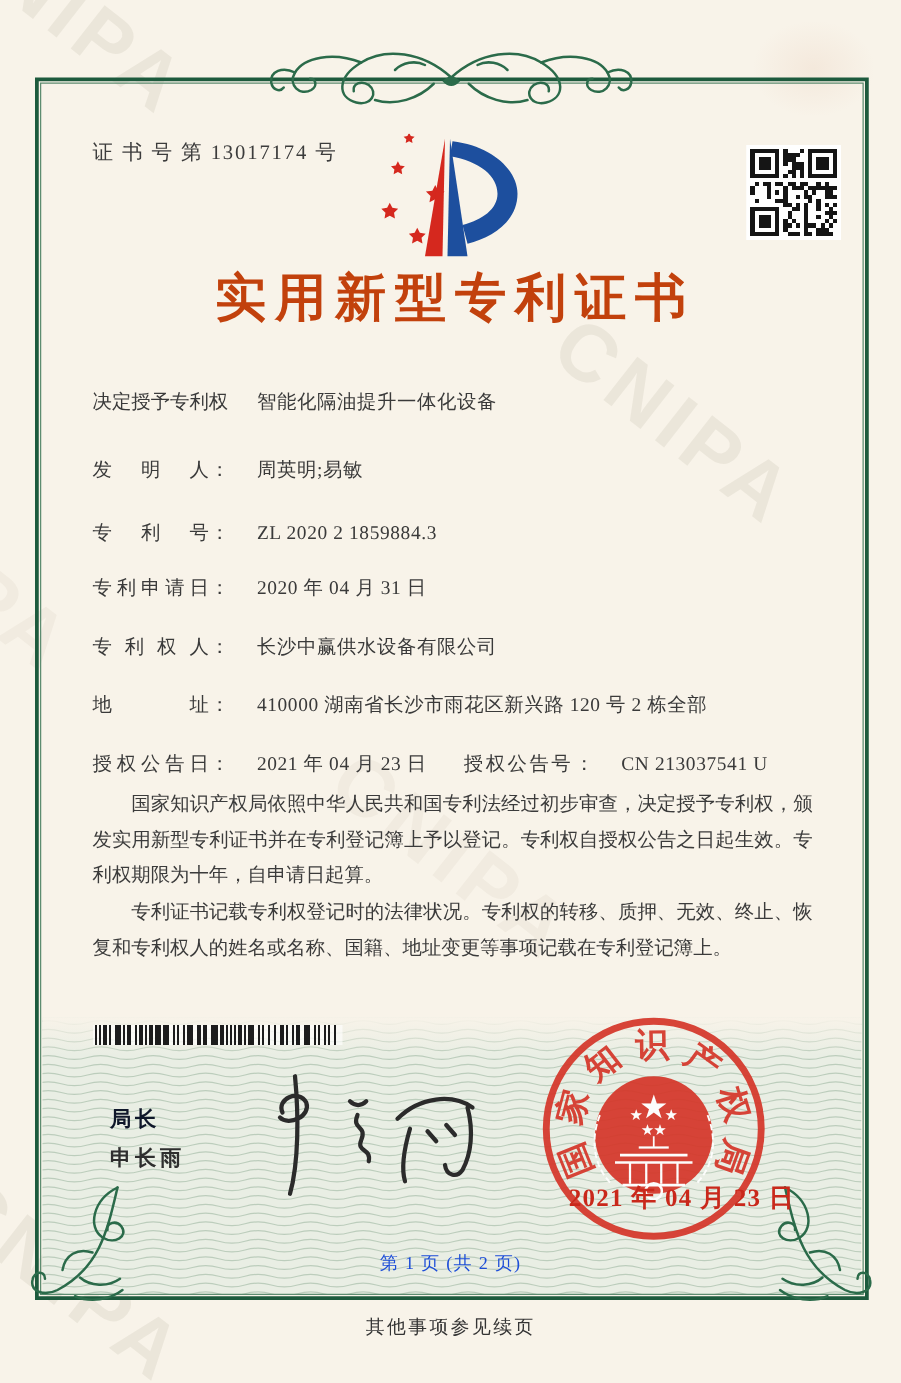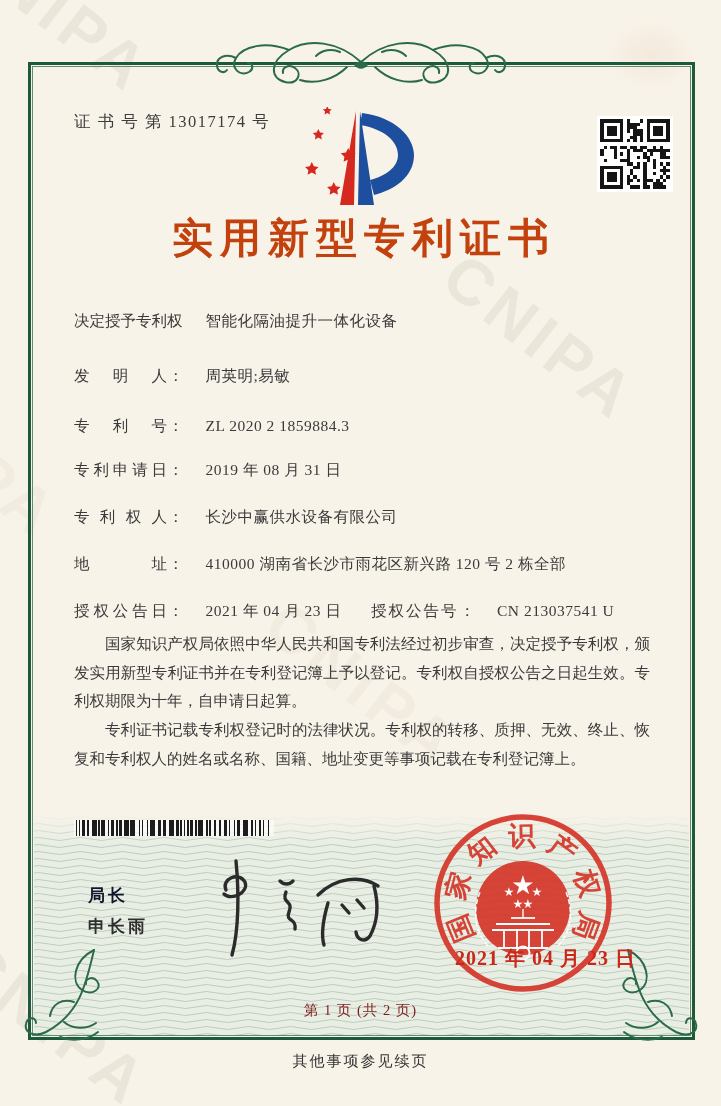--- a/index.html
+++ b/index.html
@@ -45,21 +45,21 @@
     color:#3b3b3b;text-align:justify;}
   .paras p{margin:0;text-indent:2em;}
   
   .officer-title{left:88px;top:884px;font-size:17px;letter-spacing:3px;color:#0f172a;font-weight:600;}
   .officer-name{left:88px;top:915px;font-size:17px;letter-spacing:3px;color:#2e2e2e;font-weight:600;}
   
   .seal-date{left:455px;top:945px;font-size:20px;font-weight:700;color:#c9281b;
     letter-spacing:1px;z-index:5;white-space:nowrap;}
   
   .page-info{left:0;top:1001px;width:721px;text-align:center;font-size:14.5px;
-    color:#7f1d1d;z-index:3;letter-spacing:1px;}
+    color:#1d4ed8;z-index:3;letter-spacing:1px;}
   .cont-note{left:0;top:1052px;width:721px;text-align:center;font-size:15px;
     color:#343434;letter-spacing:2px;}
   svg{display:block;}
 </style>
 </head>
 <body>
 
 <div class="abs blush"></div>
 <div class="abs wm" style="left:-58px;top:-28px;">CNIPA</div>
 <div class="abs wm" style="left:428px;top:300px;">CNIPA</div>
@@ -299,21 +299,21 @@
 <div class="abs z3 row" style="top:311px">
   <span class="flabel">决定授予专利权</span><span class="colon">：</span><span class="fval">智能化隔油提升一体化设备</span>
 </div>
 <div class="abs z3 row" style="top:366px">
   <span class="flabel">发明人</span><span class="colon">：</span><span class="fval">周英明;易敏</span>
 </div>
 <div class="abs z3 row" style="top:416px">
   <span class="flabel">专利号</span><span class="colon">：</span><span class="fval">ZL 2020 2 1859884.3</span>
 </div>
 <div class="abs z3 row" style="top:460px">
-  <span class="flabel">专利申请日</span><span class="colon">：</span><span class="fval">2019 年 08 月 31 日</span>
+  <span class="flabel">专利申请日</span><span class="colon">：</span><span class="fval">2020 年 04 月 31 日</span>
 </div>
 <div class="abs z3 row" style="top:507px">
   <span class="flabel">专利权人</span><span class="colon">：</span><span class="fval">长沙中赢供水设备有限公司</span>
 </div>
 <div class="abs z3 row" style="top:554px">
   <span class="flabel">地址</span><span class="colon">：</span><span class="fval">410000 湖南省长沙市雨花区新兴路 120 号 2 栋全部</span>
 </div>
 <div class="abs z3 row" style="top:601px">
   <span class="flabel">授权公告日</span><span class="colon">：</span><span class="fval">2021 年 04 月 23 日</span>
   <span class="grant-no-group">

